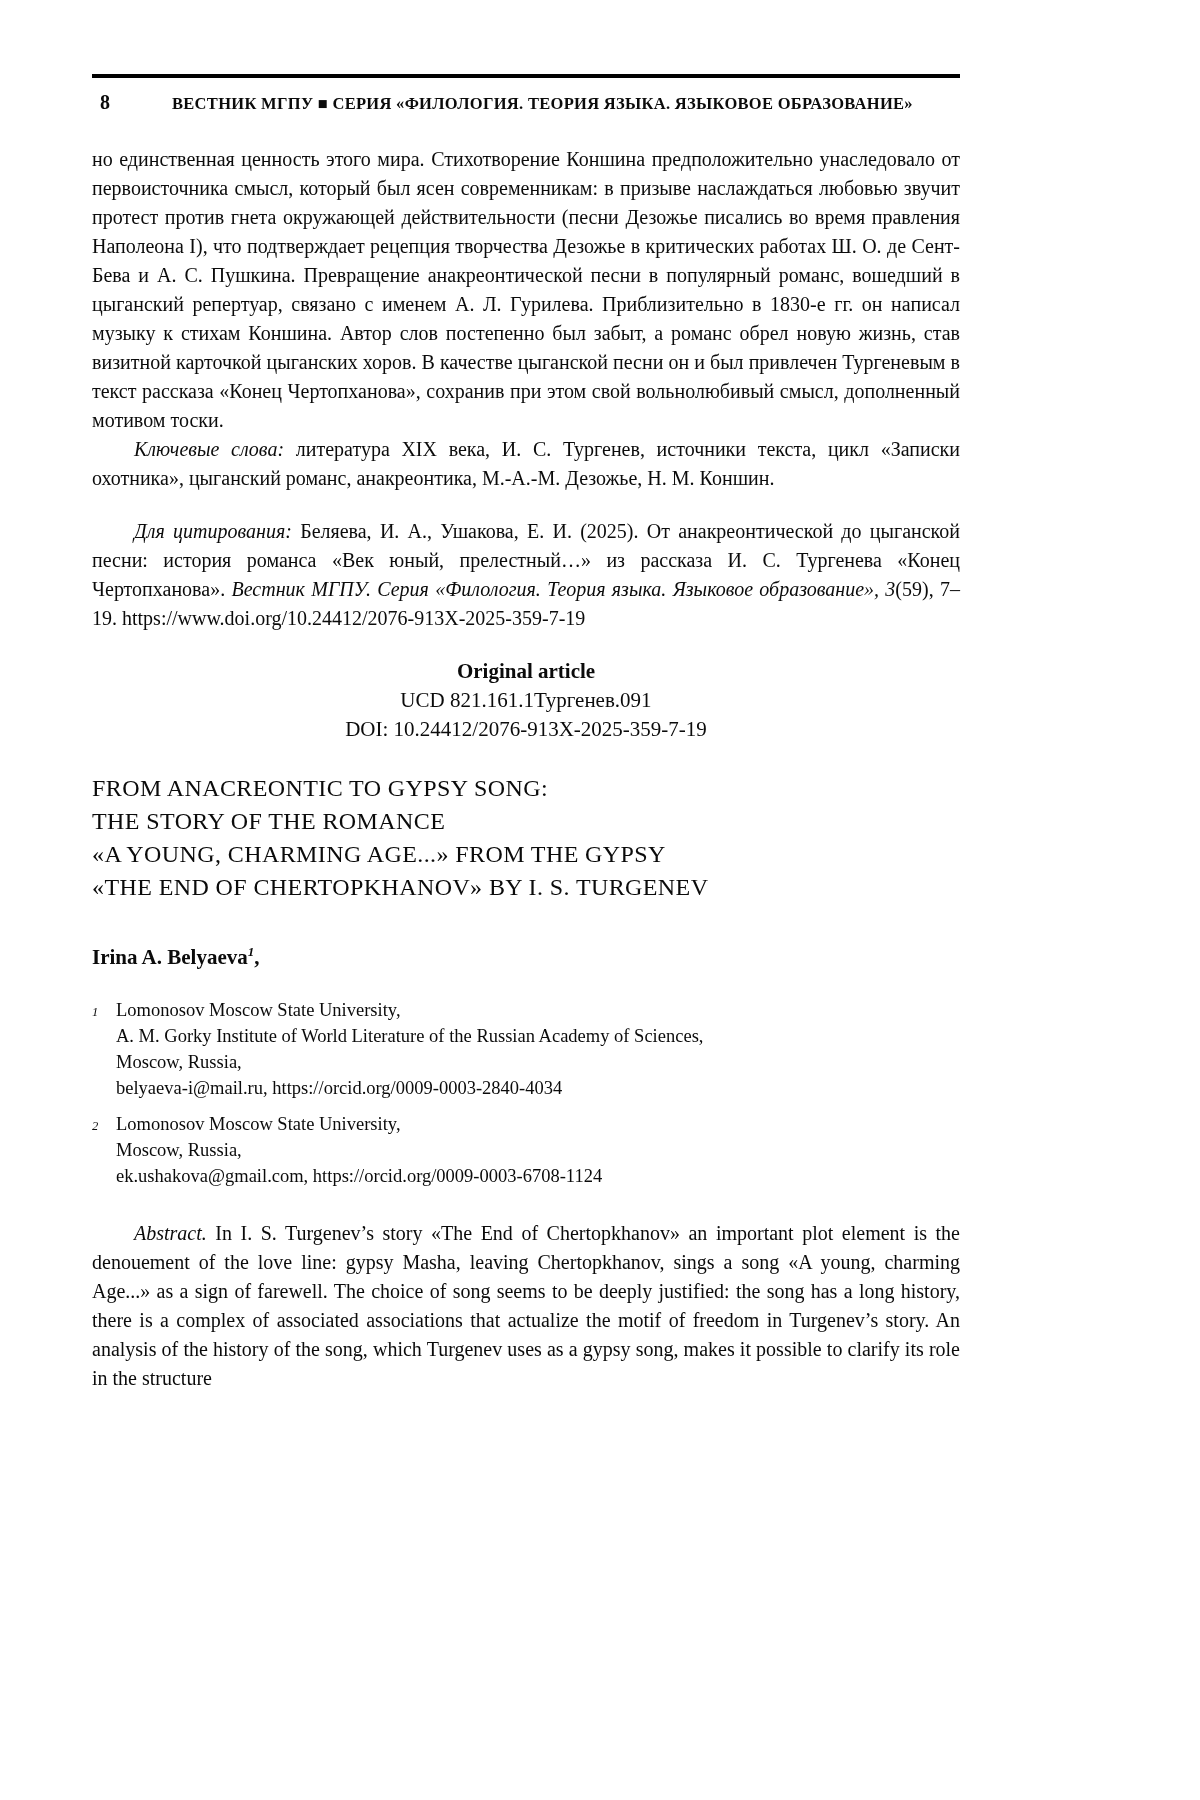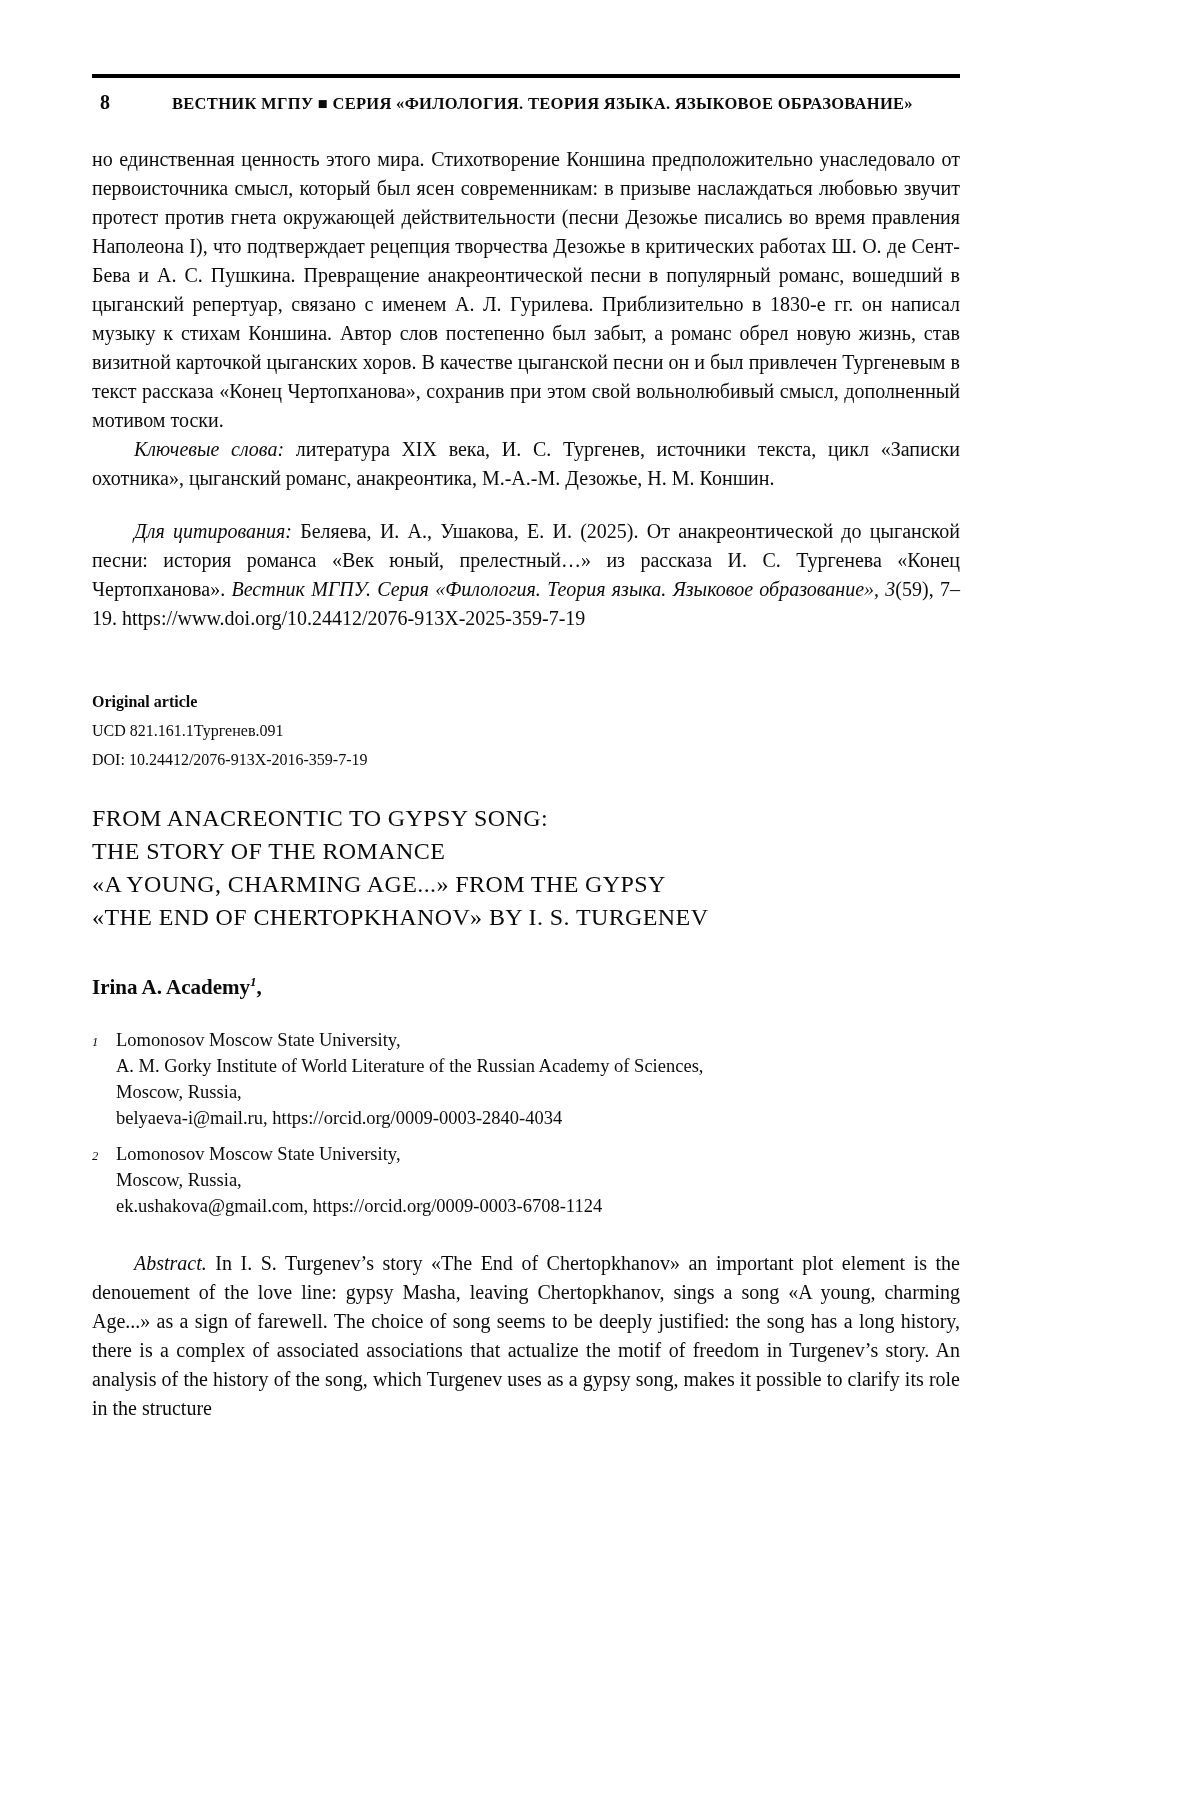--- a/index.html
+++ b/index.html
@@ -27,21 +27,21 @@
   .body-text { margin-top: 31px; font-size: 20px; line-height: 29px; }
 
   .para { text-align: justify; }
   .indent { text-indent: 42px; }
   .bi { font-weight: normal; font-style: italic; }
   .it { font-style: italic; }
   .bold { font-weight: bold; }
 
   .citation { margin-top: 24px; }
 
-  .meta { margin-top: 54px; font-size: 16px; line-height: 29px; }
+  .meta { margin-top: 24px; font-size: 21px; line-height: 29px; text-align: center; }
 
   .title-en {
     margin-top: 28px;
     font-size: 24px; font-weight: normal;
     line-height: 33px; text-align: left;
     letter-spacing: 0.4px;
   }
   .tline { display: block; }
 
   .authors { margin-top: 34px; }
@@ -85,32 +85,32 @@
 
       <p class="para indent citation">
         <span class="bi">Для цитирования:</span>
         <span>Беляева, И. А., Ушакова, Е. И. (2025). От анакреонтической до цыганской песни: история романса «Век юный, прелестный…» из рассказа И. С. Тургенева «Конец Чертопханова».</span>
         <span class="it">Вестник МГПУ. Серия «Филология. Теория языка. Языковое образование», 3</span><span>(59), 7–19. https://www.doi.org/10.24412/2076-913X-2025-359-7-19</span>
       </p>
 
       <div class="meta">
         <p class="bold">Original article</p>
         <p>UCD 821.161.1Тургенев.091</p>
-        <p>DOI: 10.24412/2076-913X-2016-359-7-19</p>
+        <p>DOI: 10.24412/2076-913X-2025-359-7-19</p>
       </div>
 
       <h1 class="title-en">
         <span class="tline">FROM ANACREONTIC TO GYPSY SONG:</span>
         <span class="tline">THE STORY OF THE ROMANCE</span>
         <span class="tline">«A YOUNG, CHARMING AGE...» FROM THE GYPSY</span>
         <span class="tline">«THE END OF CHERTOPKHANOV» BY I. S. TURGENEV</span>
       </h1>
 
       <div class="authors">
-        <p class="author"><span>Irina A. Academy</span><sup>1</sup><span>,</span></p>
+        <p class="author"><span>Irina A. Belyaeva</span><sup>1</sup><span>,</span></p>
       </div>
 
       <div class="affils">
         <div class="affil">
           <span class="amark">1</span>
           <div class="alines">
             <p>Lomonosov Moscow State University,</p>
             <p>A. M. Gorky Institute of World Literature of the Russian Academy of Sciences,</p>
             <p>Moscow, Russia,</p>
             <p>belyaeva-i@mail.ru, https://orcid.org/0009-0003-2840-4034</p>

